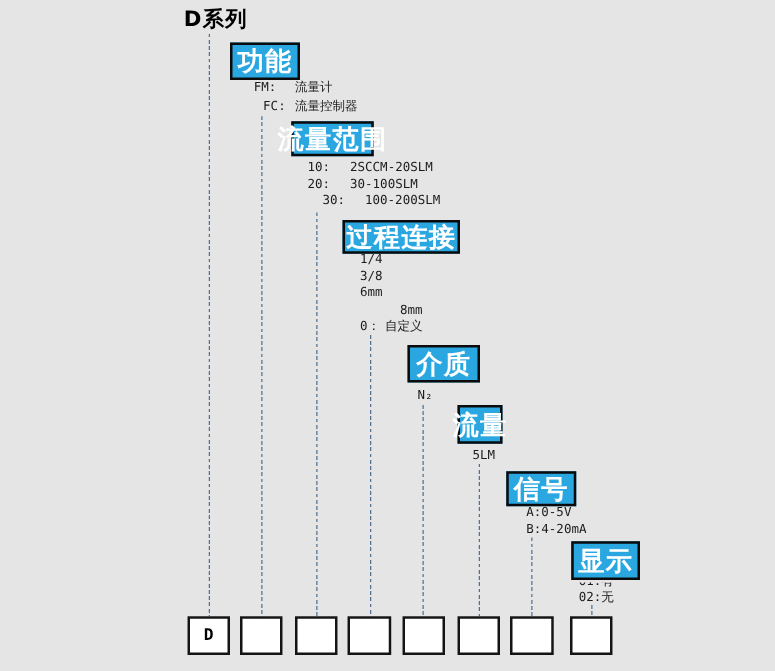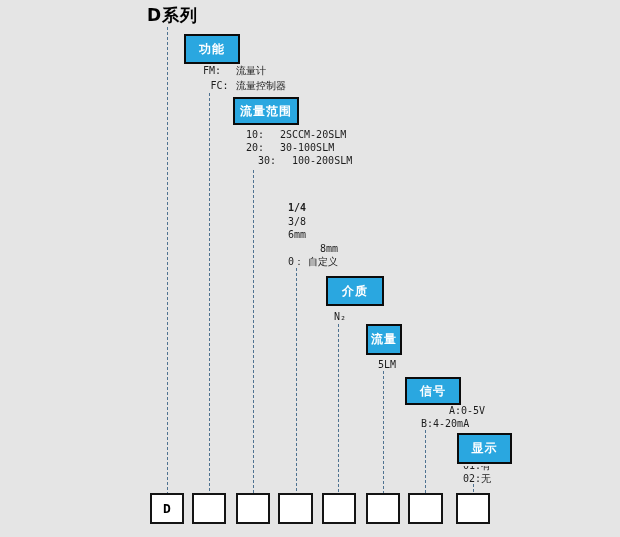--- a/index.html
+++ b/index.html
@@ -24,21 +24,21 @@
     width:1px;
     background:repeating-linear-gradient(to bottom,#4f7291 0 3px,transparent 3px 5px);
     z-index:1;
   }
   .bluebox{
     position:absolute;
     background:#2aa7e0;
     border:2px solid #0b0b0b;
     color:#ffffff;
     font-weight:bold;
-    font-size:12px;
+    font-size:21px;
     display:flex;
     align-items:center;
     justify-content:center;
     white-space:nowrap;
     z-index:3;
     box-sizing:border-box;
     letter-spacing:1px;
   }
   .opt{
     position:absolute;
@@ -98,20 +98,23 @@
   <div class="vline" style="left:383px;top:371px;height:122px;"></div>
   <div class="vline" style="left:425px;top:430px;height:63px;"></div>
   <div class="vline" style="left:473px;top:484px;height:9px;"></div>
 
   <div class="bluebox" style="left:184px;top:34px;width:56px;height:30px;">
     <span>功能</span>
   </div>
   <div class="bluebox" style="left:233px;top:97px;width:66px;height:28px;">
     <span>流量范围</span>
   </div>
+  <div class="bluebox" style="left:274px;top:176px;width:94px;height:27px;">
+    <span>过程连接</span>
+  </div>
   <div class="bluebox" style="left:326px;top:276px;width:58px;height:30px;">
     <span>介质</span>
   </div>
   <div class="bluebox" style="left:366px;top:324px;width:36px;height:31px;">
     <span>流量</span>
   </div>
   <div class="bluebox" style="left:405px;top:377px;width:56px;height:28px;">
     <span>信号</span>
   </div>
   <div class="bluebox" style="left:457px;top:433px;width:55px;height:31px;">
@@ -128,21 +131,21 @@
   <div class="opt" style="left:246px;top:130px;">
     <span class="code w34">10:</span><span>2SCCM-20SLM</span>
   </div>
   <div class="opt" style="left:246px;top:143px;">
     <span class="code w34">20:</span><span>30-100SLM</span>
   </div>
   <div class="opt" style="left:246px;top:156px;margin-left:12px;">
     <span class="code w34">30:</span><span>100-200SLM</span>
   </div>
 
-  <div class="opt" style="left:288px;top:203px;font-weight:bold;">
+  <div class="opt" style="left:288px;top:203px;">
     <span class="code">1/4</span>
   </div>
   <div class="opt" style="left:288px;top:217px;text-decoration:underline;">
     <span class="code">3/8</span>
   </div>
   <div class="opt" style="left:288px;top:230px;">
     <span class="code">6mm</span>
   </div>
   <div class="opt" style="left:288px;top:244px;margin-left:32px;">
     <span class="code">8mm</span>
@@ -152,21 +155,21 @@
   </div>
 
   <div class="opt" style="left:334px;top:312px;">
     <span class="code">N₂</span>
   </div>
 
   <div class="opt" style="left:378px;top:360px;">
     <span class="code">5LM</span>
   </div>
 
-  <div class="opt" style="left:421px;top:406px;margin-left:28px;">
+  <div class="opt" style="left:421px;top:406px;">
     <span class="code">A:0-5V</span>
   </div>
   <div class="opt" style="left:421px;top:419px;">
     <span class="code">B:4-20mA</span>
   </div>
 
   <div class="clipwrap" style="left:463px;top:466px;height:7px;width:40px;">
     <span class="inner">01:有</span>
   </div>
   <div class="opt" style="left:463px;top:474px;text-align:right;">

